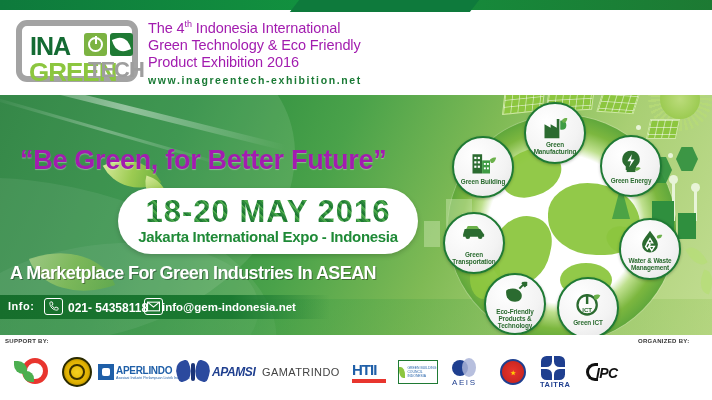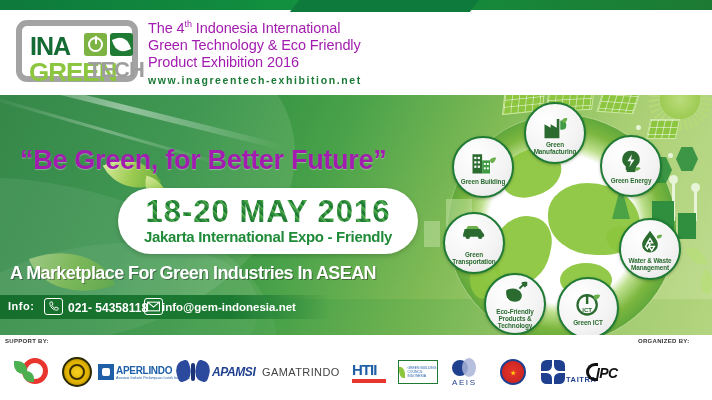--- a/index.html
+++ b/index.html
@@ -339,21 +339,21 @@
   .aeis-txt{font-size:8px;font-weight:400;color:#1f3f8f;letter-spacing:1.6px;}
 
   .redcircle{
     width:26px;height:26px;border-radius:50%;
     background:radial-gradient(circle,#e8352e 0%,#c0211b 100%);
     display:flex;align-items:center;justify-content:center;
     border:2px solid #1f3f8f;box-sizing:border-box;
   }
   .redcircle span{font-size:6px;font-weight:700;color:#ffd400;letter-spacing:-.3px;}
 
-  .taitra{display:flex;flex-direction:row;align-items:flex-end;}
+  .taitra{display:flex;flex-direction:column;align-items:flex-start;}
   .taitra-mark{position:relative;width:26px;height:24px;}
   .taitra-p{position:absolute;width:11px;height:11px;background:#1f3f8f;border-radius:50% 0 50% 0;}
   .tp1{left:1px;top:0;} .tp2{right:1px;top:0;transform:scaleX(-1);}
   .tp3{left:1px;bottom:0;transform:scaleY(-1);} .tp4{right:1px;bottom:0;transform:scale(-1,-1);}
   .taitra-txt{font-size:7.5px;font-weight:700;color:#1f3f8f;letter-spacing:.6px;}
 
   .ipc{display:flex;align-items:flex-end;}
   .ipc-arc{width:12px;height:18px;border:3px solid #111;border-right:none;
     border-radius:12px 0 0 12px;box-sizing:border-box;}
   .ipc-txt{font-size:14px;font-weight:700;font-style:italic;color:#111;letter-spacing:-.6px;margin-left:-2px;}
@@ -497,21 +497,21 @@
             <path d="M24 12c4-3 7-2 7-2s-1 5-4 6-3-4-3-4z" fill="#6cb14b"></path>
           </svg></span>
         <span class="node-label">Green Building</span>
       </div>
     </div>
 
   <div class="tagline">“Be Green, for Better Future”</div>
 
   <div class="date-plate">
     <div class="date-main">18-20  MAY 2016</div>
-    <div class="date-sub">Jakarta International Expo - Friendly</div>
+    <div class="date-sub">Jakarta International Expo - Indonesia</div>
   </div>
 
   <div class="bottom-bar">
     <div class="mkt-text">A Marketplace For Green Industries In ASEAN</div>
     <div class="info-strip"></div>
     <div class="info-label">Info:</div>
 
     <div class="ico-badge ico-phone">
       <svg class="phone-glyph" viewBox="0 0 24 24" aria-hidden="true">
         <path d="M6 2c-1 0-2 1-2 2 0 9 7 16 16 16 1 0 2-1 2-2v-3l-5-2-2 3c-3-1.5-5.5-4-7-7l3-2-2-5H6z" fill="none" stroke="#ffffff" stroke-width="2"></path>

